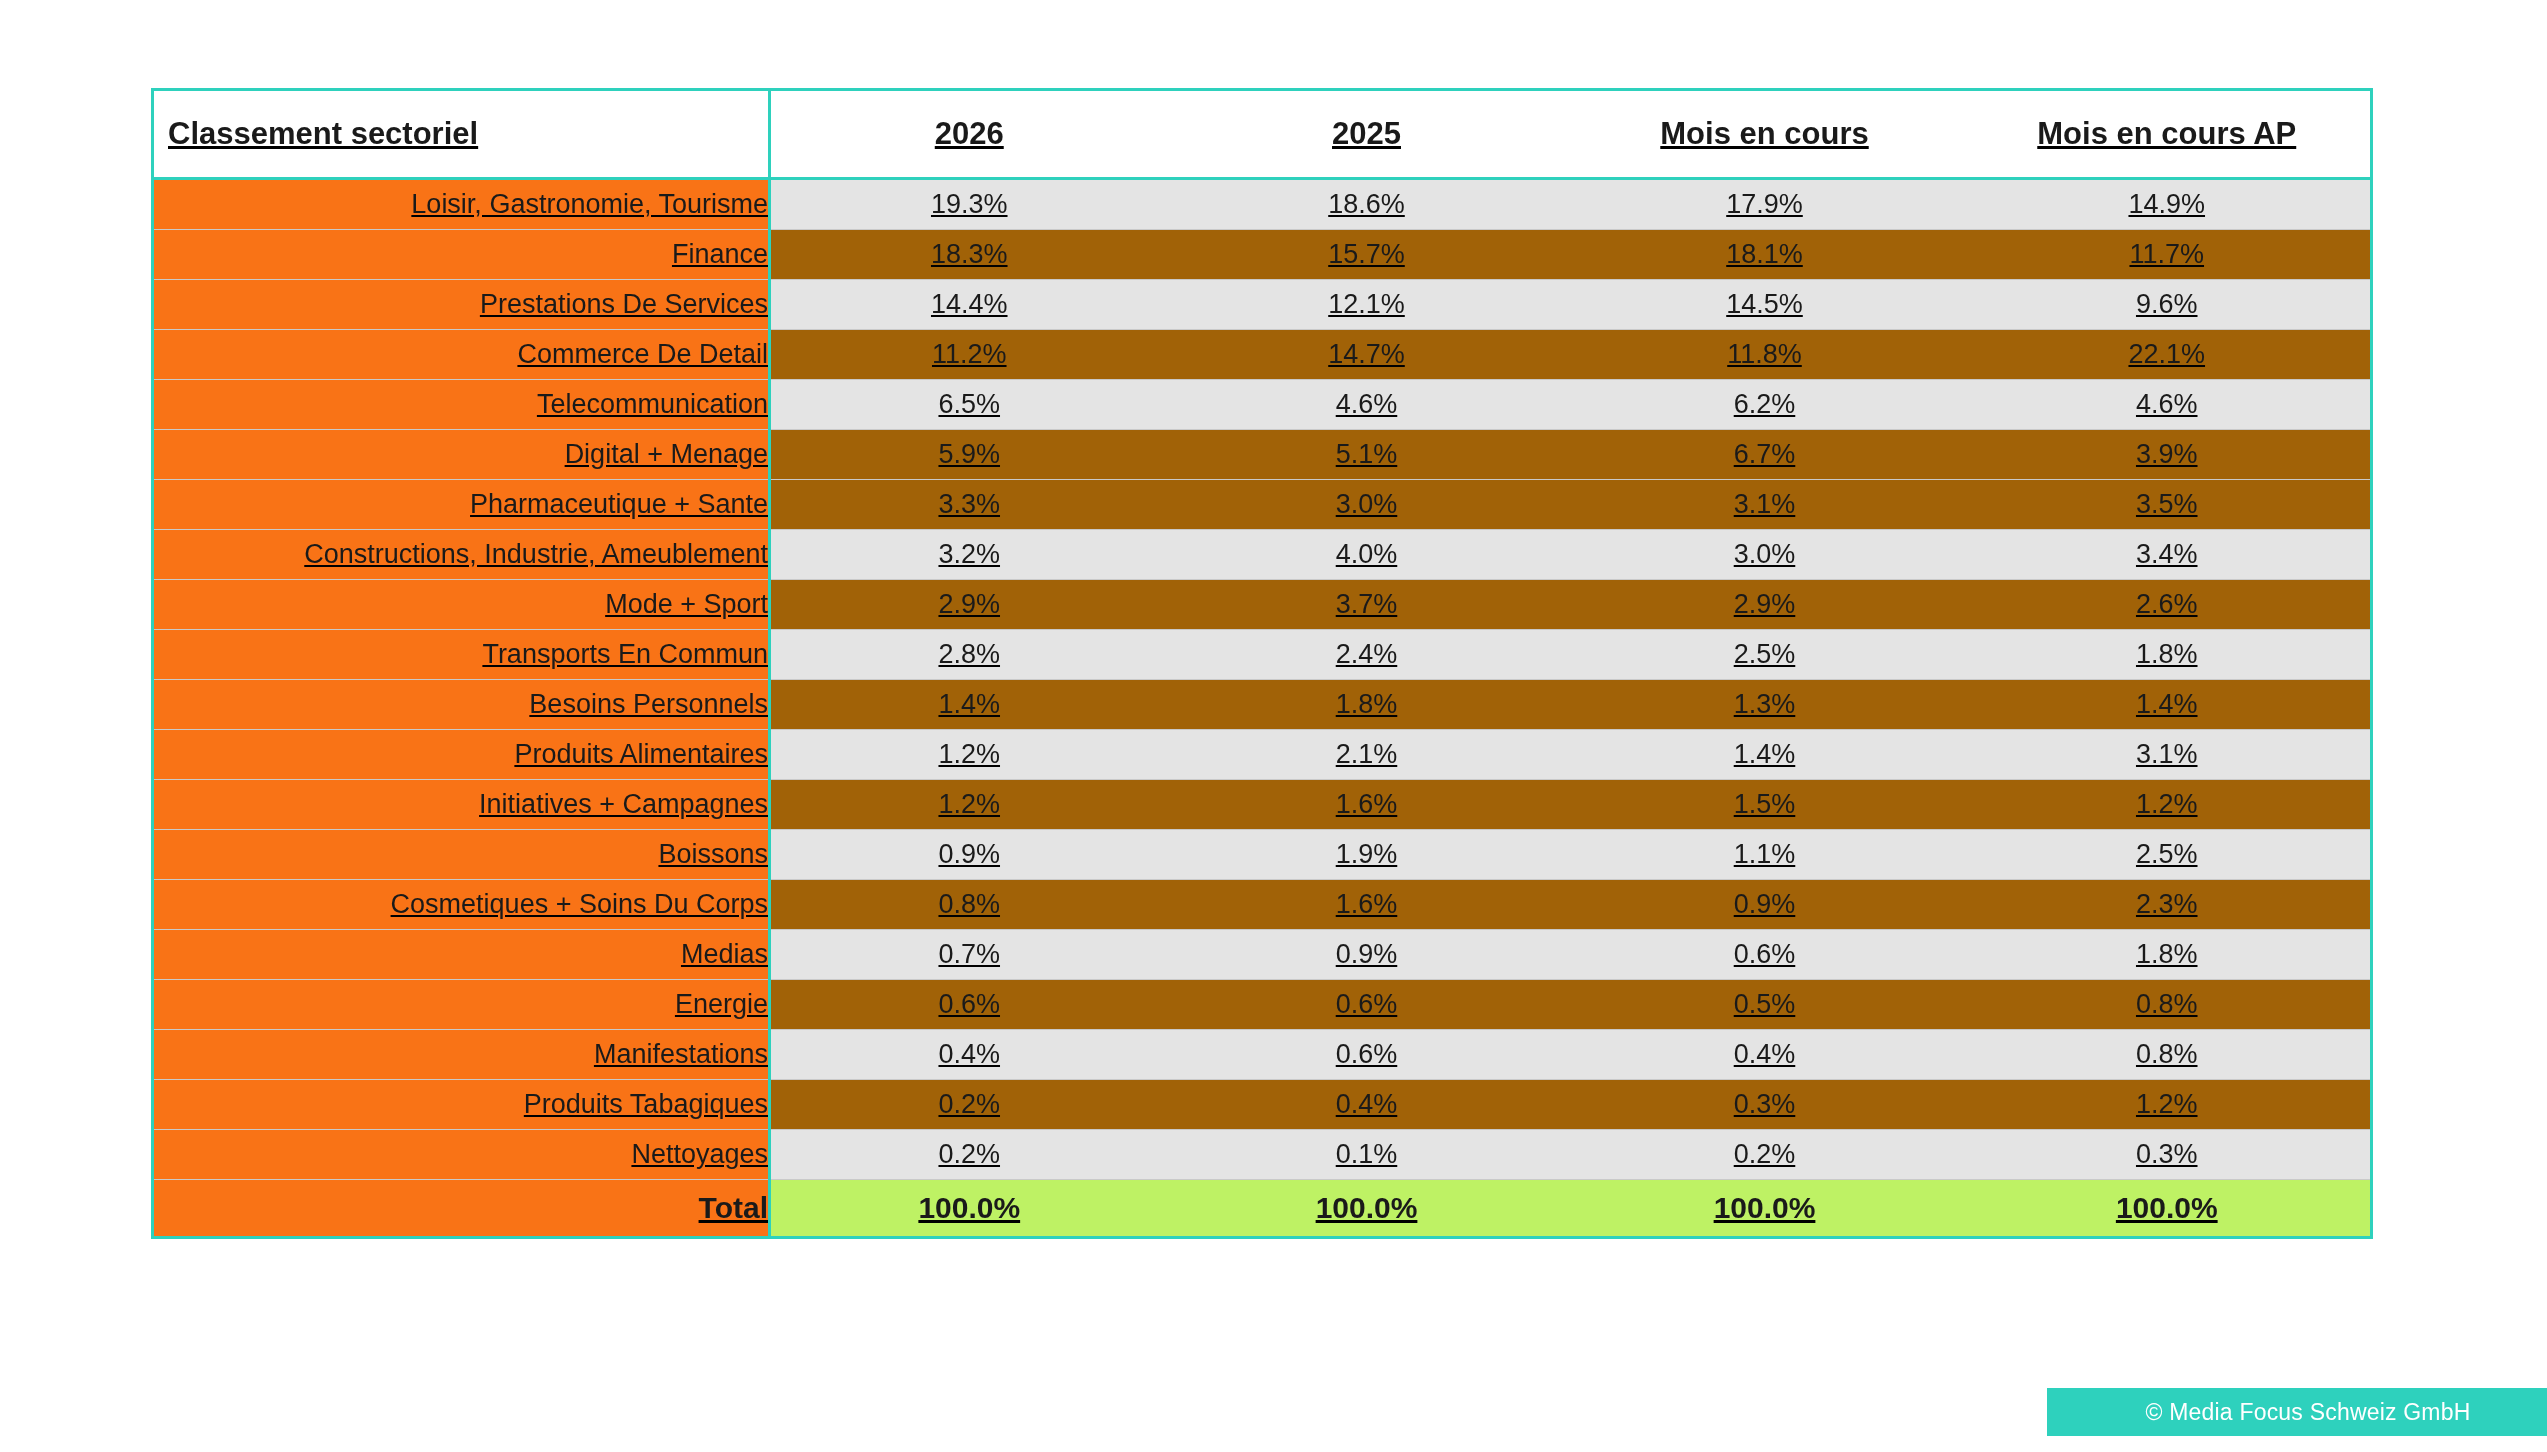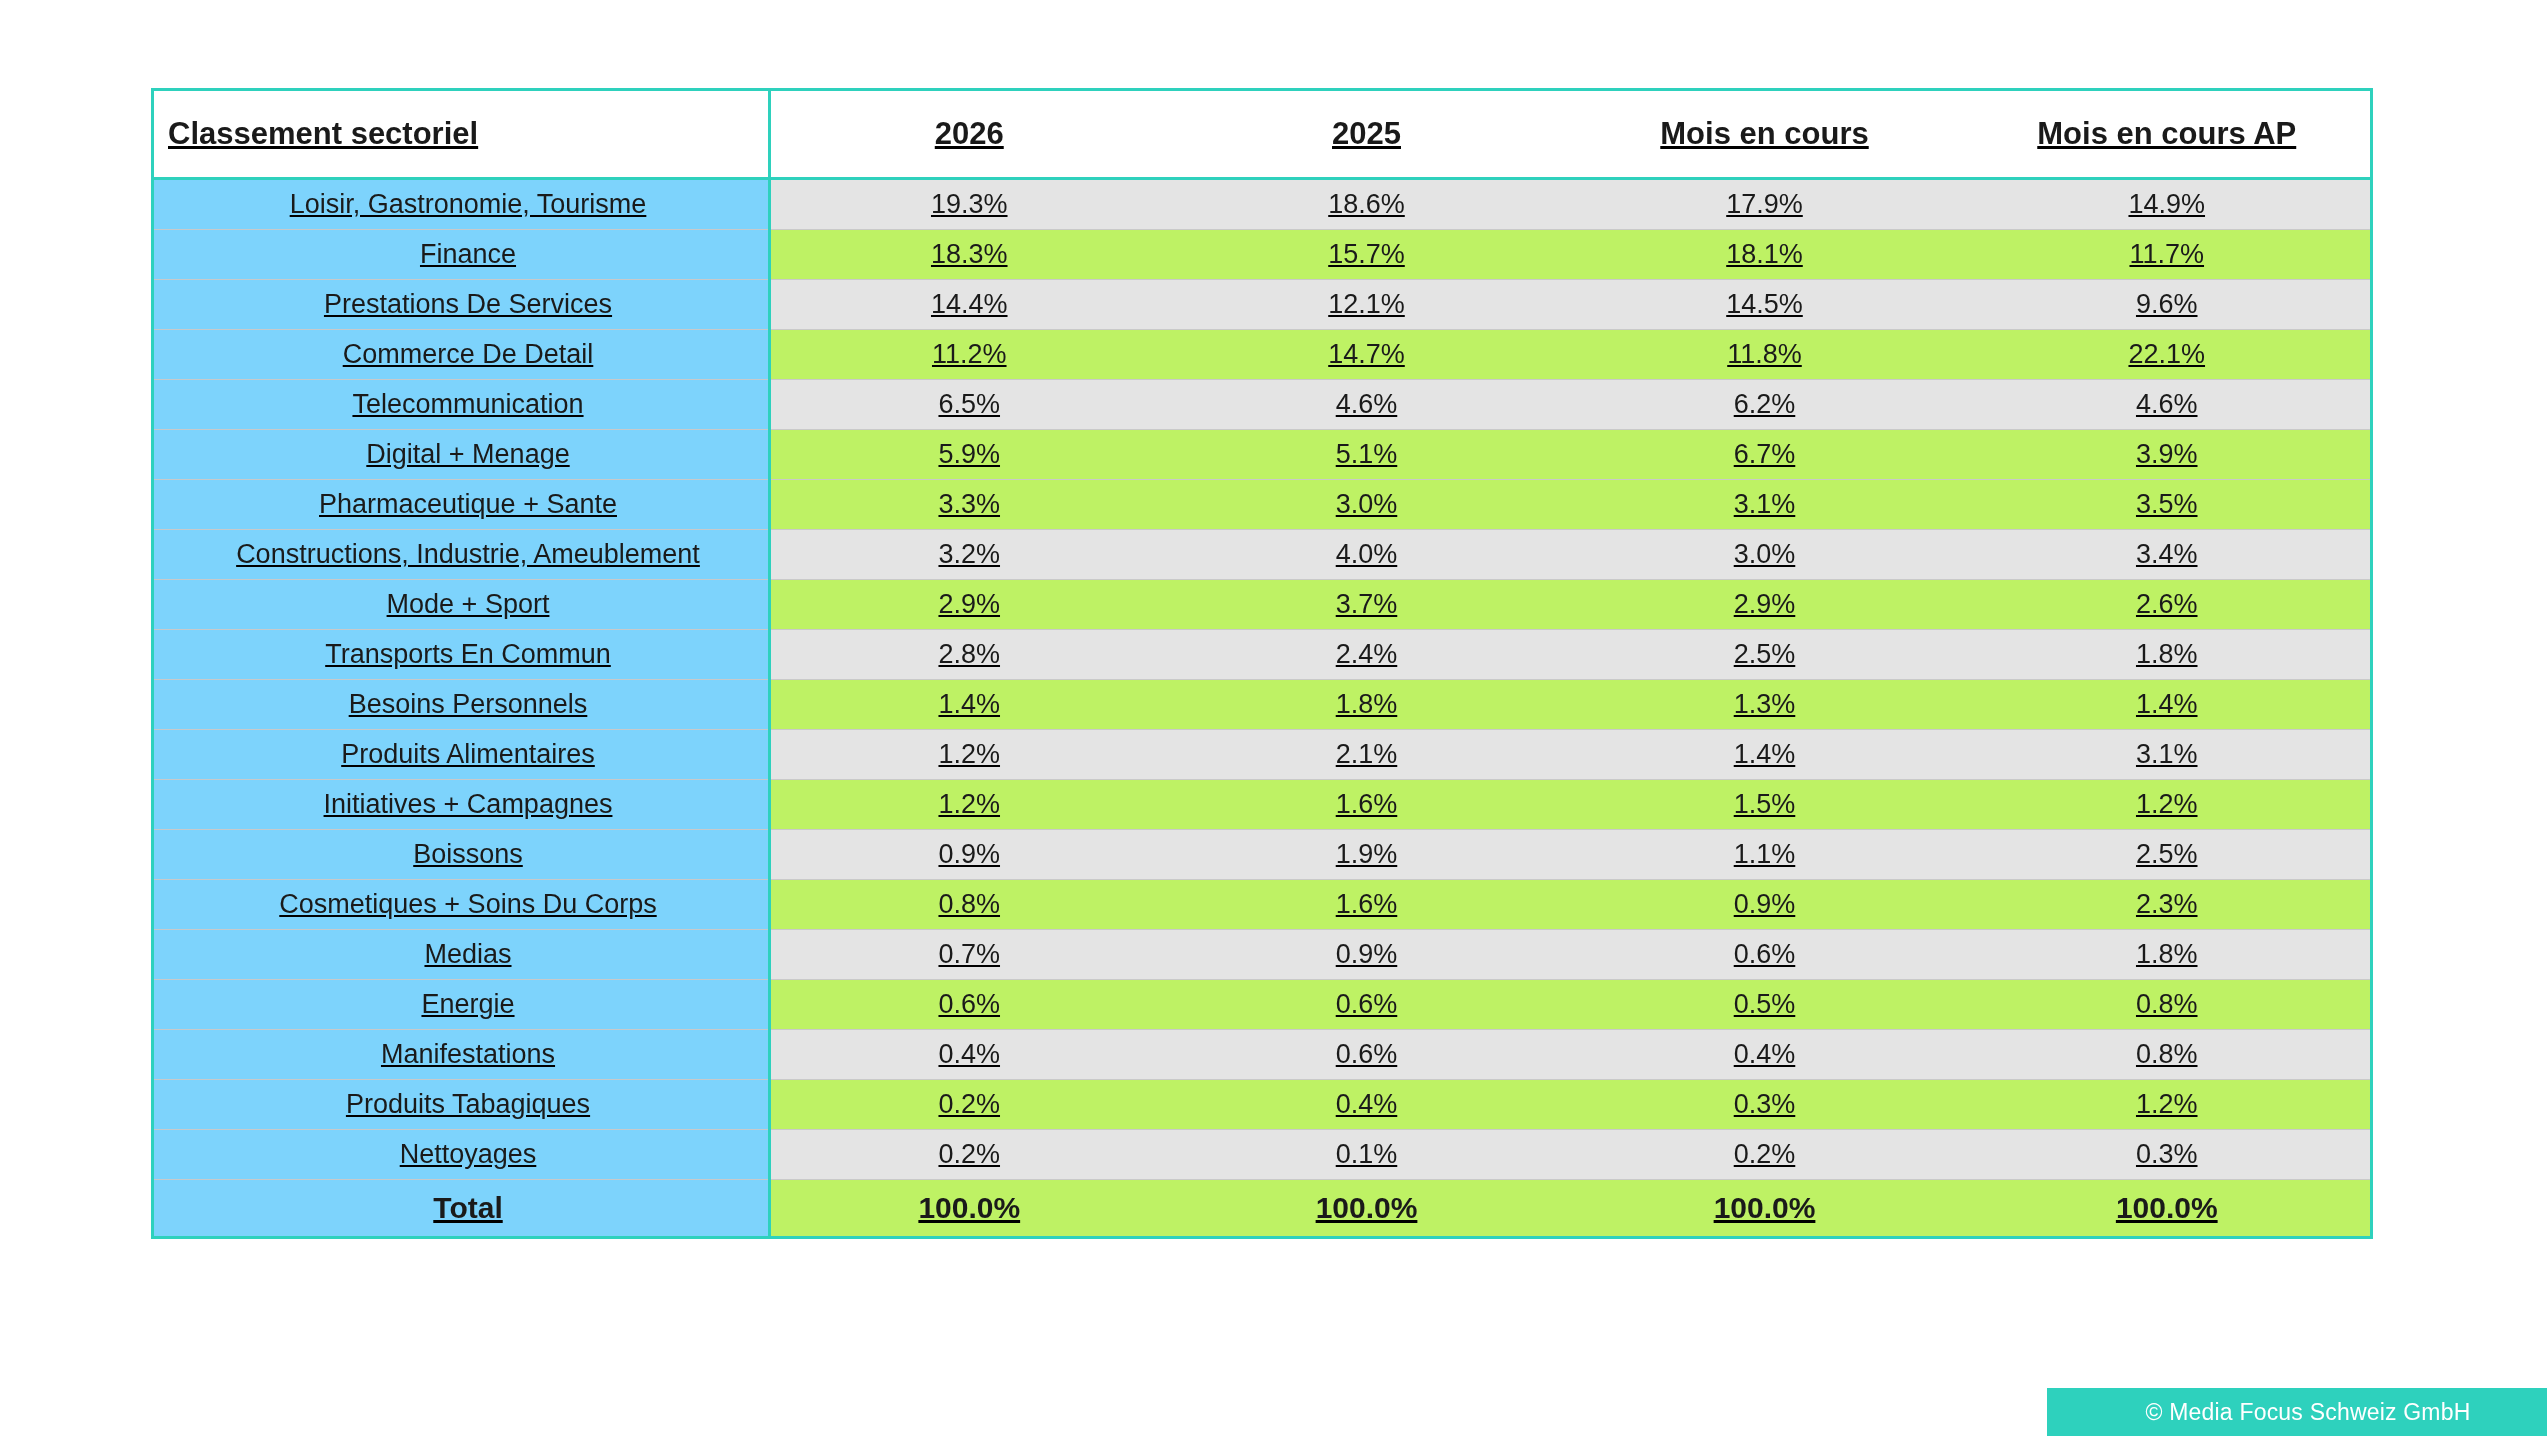--- a/index.html
+++ b/index.html
@@ -70,34 +70,34 @@
 
   tbody tr td {
     height: 49px;
     font-size: 27px;
     color: #1a1a1a;
     padding: 0;
     vertical-align: middle;
     border-bottom: 1px solid #c9c9c9;
   }
   tbody tr td.label-cell {
-    text-align: center;
+    text-align: right;
     padding-left: 14px;
-    background: #7dd3fc;
+    background: #f97316;
     border-right: 3px solid #2ed1bd;
     white-space: nowrap;
   }
   tbody tr td.num-cell {
     text-align: center;
   }
   tbody tr.shaded td.num-cell {
     background: #e4e4e4;
   }
   tbody tr.plain td.num-cell {
-    background: #bef264;
+    background: #a16207;
   }
   tbody tr.total-row td {
     height: 56px;
     font-size: 30px;
     font-weight: bold;
     border-bottom: none;
     border-top: 1px solid #c9c9c9;
   }
   tbody tr.total-row td.num-cell {
     background: #bef264;

